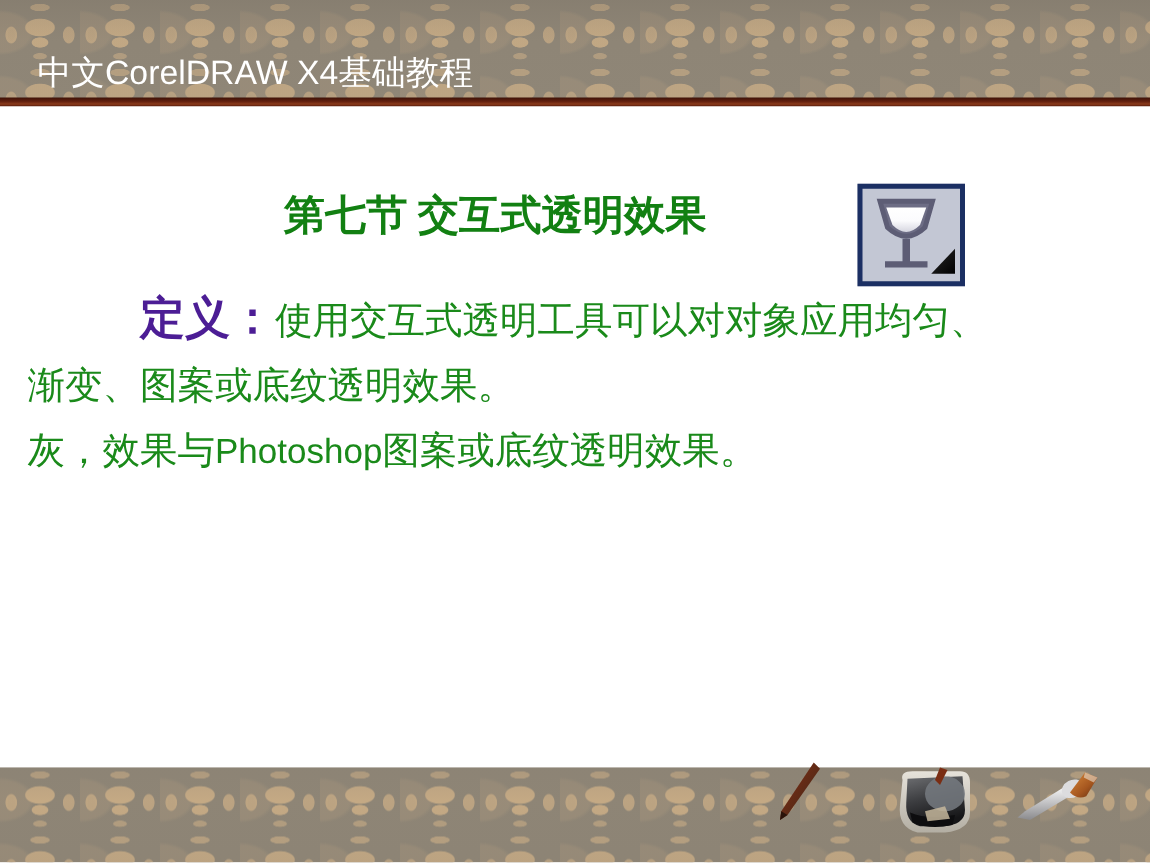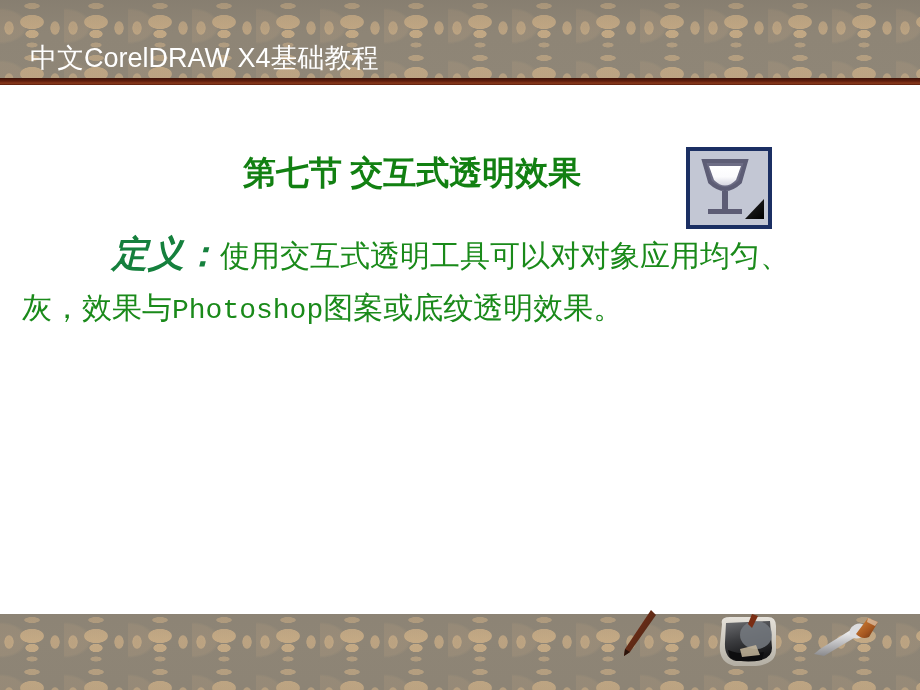--- a/index.html
+++ b/index.html
@@ -76,21 +76,21 @@
     font-size: 27px;
     line-height: 32px;
     color: #ffffff;
     letter-spacing: 0px;
     white-space: nowrap;
   }
 
   
   .section-title {
     position: absolute;
-    left: 243px;
+    left: 227px;
     top: 152px;
     font-family: "Liberation Serif", serif;
     font-size: 33px;
     line-height: 42px;
     font-weight: 700;
     color: #128012;
     white-space: nowrap;
   }
   .tool-icon {
     position: absolute;
@@ -114,26 +114,25 @@
     font-family: "Liberation Serif", serif;
     font-size: 30px;
     line-height: 52px;
     color: #1a8a1a;
     white-space: nowrap;
   }
   .para.def { padding-left: 90px; }
   .lead {
     font-weight: 700;
     font-size: 33px;
-    color: #15803d;
-    font-style: italic;
+    color: #4c1d95;
   }
   .lead-def { font-size: 36px; }
   .latin {
-    font-family: Liberation Mono, monospace;
+    font-family: Liberation Sans, sans-serif;
     font-size: 28px;
   }
 
   
   .footer-band {
     top: 614px;
     height: 76px;
   }
   .footer-shade {
     position: absolute;
@@ -183,20 +182,23 @@
       <path d="M74 68 L74 48 L55 68 Z" fill="url(#cornergrad)"></path>
     </svg>
   </div>
 
   <div class="body-block">
 
     <div class="para def">
       <span class="lead lead-def">定义：</span><span>使用交互式透明工具可以对对象应用均匀、</span>
     </div>
 
+    <div class="para">
+      <span>渐变、图案或底纹透明效果。</span>
+    </div>
 
 
     <div class="para">
       <span>灰，效果与</span><span class="latin">Photoshop</span><span>图案或底纹透明效果。</span>
     </div>
 
   </div>
 
   <div class="damask footer-band"></div>
   <div class="footer-shade"></div>

